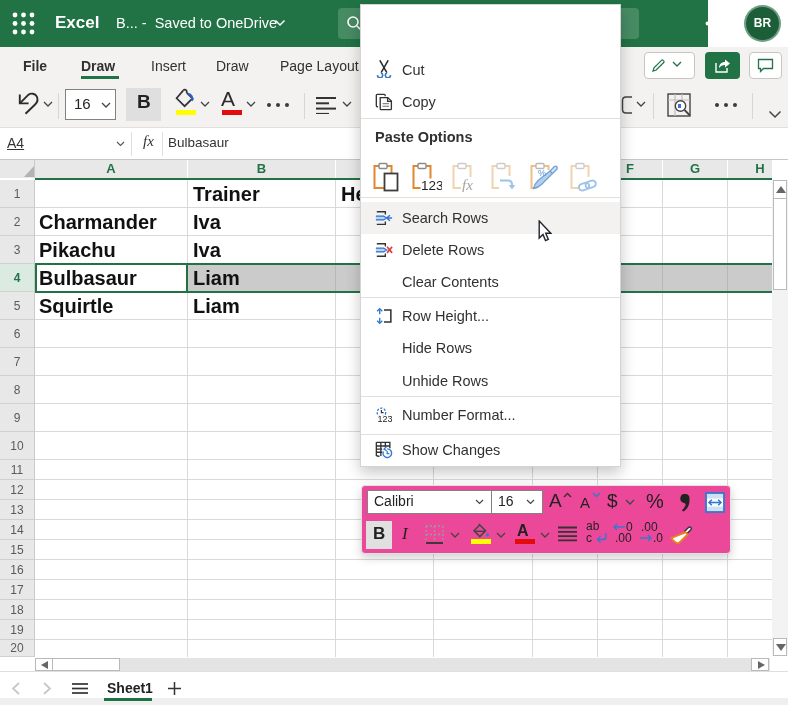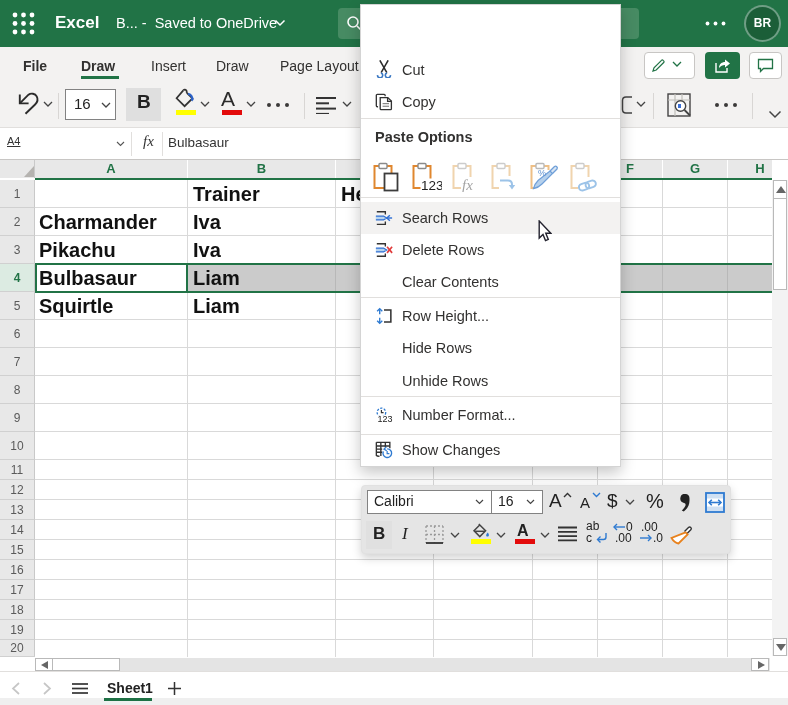--- a/index.html
+++ b/index.html
@@ -1,21 +1,21 @@
 <!DOCTYPE html>
 <html><head>
 <meta charset="utf-8">
 <style>
 * { margin:0; padding:0; box-sizing:border-box; }
 html,body { width:788px; height:705px; overflow:hidden; }
 body { font-family:"Liberation Sans", sans-serif; position:relative; background:#fff; }
 .abs { position:absolute; }
 
 
-#topbar { left:0; top:0; width:788px; height:47px; background:#217346; }
+#topbar { left:0; top:0; width:708px; height:47px; background:#217346; }
 #searchpill { left:338px; top:8px; width:301px; height:31px; background:#478b63; border-radius:4px; }
 #avatar { left:746px; top:7px; width:33px; height:33px; border-radius:50%; background:#1b5e38; box-shadow:0 0 0 2px #6f9e85; color:#fff; font-size:12px; font-weight:bold; text-align:center; line-height:33px; }
 
 
 #tabsrow { left:0; top:47px; width:788px; height:38px; background:#f3f2f1; }
 .tab { position:absolute; top:0; height:38px; line-height:38px; font-size:14px; color:#323130; }
 .btn { position:absolute; background:#fff; border:1px solid #c8c6c4; border-radius:4px; }
 
 
 #cmdrow { left:0; top:85px; width:788px; height:42px; background:#f3f2f1; }
@@ -42,21 +42,21 @@
 
 
 #menu { left:360px; top:4px; width:261px; height:463px; background:#fff; border:1px solid #d4d4d4; box-shadow:0 6px 14px rgba(0,0,0,.22); z-index:10; }
 #menusearch { position:absolute; left:14px; top:13px; width:233px; height:30px; border:1px solid #7a7a7a; border-radius:4px; font-size:15px; color:#666; line-height:28px; padding-left:10px; }
 .mi { position:absolute; left:0; width:259px; height:32px; font-size:14.5px; color:#323130; }
 .mi .txt { position:absolute; left:41px; top:50%; transform:translateY(-50%); }
 .mi .ico { position:absolute; left:14px; top:50%; transform:translateY(-50%); width:18px; height:18px; }
 .mdiv { position:absolute; left:0px; width:259px; height:1px; background:#e1dfdd; }
 
 
-#minibar { left:361px; top:485px; width:370px; height:69px; background:#e5e5e5; border:1px solid #e1e1e1; border-radius:4px; box-shadow:0 4px 10px rgba(0,0,0,.18); z-index:10; }
+#minibar { left:361px; top:485px; width:370px; height:69px; background:#ec4899; border:1px solid #e1e1e1; border-radius:4px; box-shadow:0 4px 10px rgba(0,0,0,.18); z-index:10; }
 
 #cursor { z-index:30; left:538px; top:220px; }
 </style>
 </head>
 <body>
 
 <div class="abs" id="topbar">
   <svg class="abs" style="left:12px;top:12px" width="23" height="23" viewBox="0 0 23 23">
     <g fill="#fff">
         <circle cx="3" cy="3" r="2.4"></circle>
@@ -192,21 +192,21 @@
         <circle cx="21" cy="3" r="2"></circle>
       </g>
     </svg>
   <div class="vdiv" style="left:752px;top:8px;height:26px;background:#d8d6d4;"></div>
   <svg class="abs" style="left:768px;top:25px" width="14" height="9" viewBox="0 0 14 9">
       <path d="M1.5 1.5 L7 7 L12.5 1.5" stroke="#444" stroke-width="1.5" fill="none"></path>
     </svg>
 </div>
 
 <div class="abs" id="fbar">
-  <div class="abs" style="left:7px;top:7px;font-size:11px;color:#333;text-decoration:underline;">A4</div>
+  <div class="abs" style="left:7px;top:7px;font-size:14px;color:#333;text-decoration:underline;">A4</div>
   <svg class="abs" style="left:116px;top:13px" width="9" height="6" viewBox="0 0 9 6">
       <path d="M1 1 L4.5 4.5 L8 1" stroke="#555" stroke-width="1.1" fill="none"></path>
     </svg>
   <div class="vdiv" style="left:131px;top:4px;height:24px;background:#e1dfdd;"></div>
   <div class="abs" style="left:143px;top:5px;font-size:15px;font-style:italic;font-family:'Liberation Serif',serif;color:#333;"><i>f</i>x</div>
   <div class="vdiv" style="left:162px;top:4px;height:24px;background:#e1dfdd;"></div>
   <div class="abs" style="left:168px;top:7px;font-size:13.5px;color:#333;">Bulbasaur</div>
 </div>
 
 <div class="abs" id="grid">

